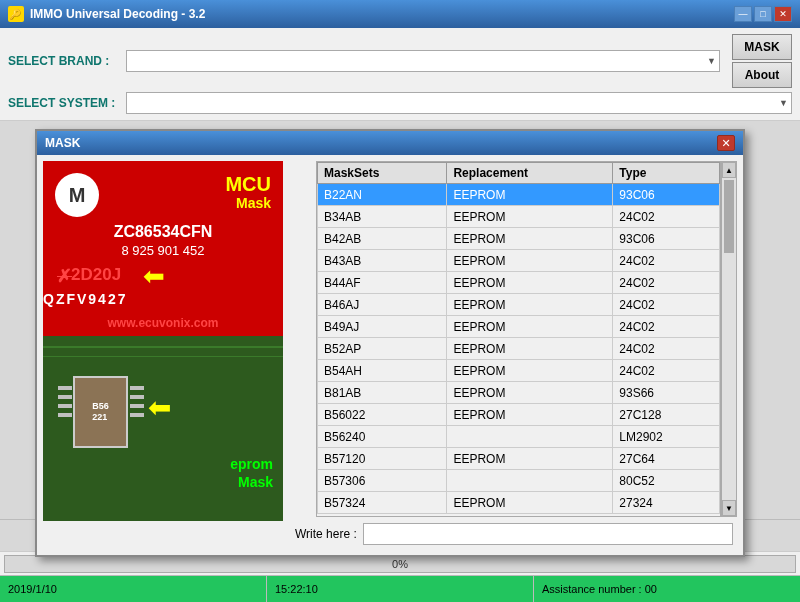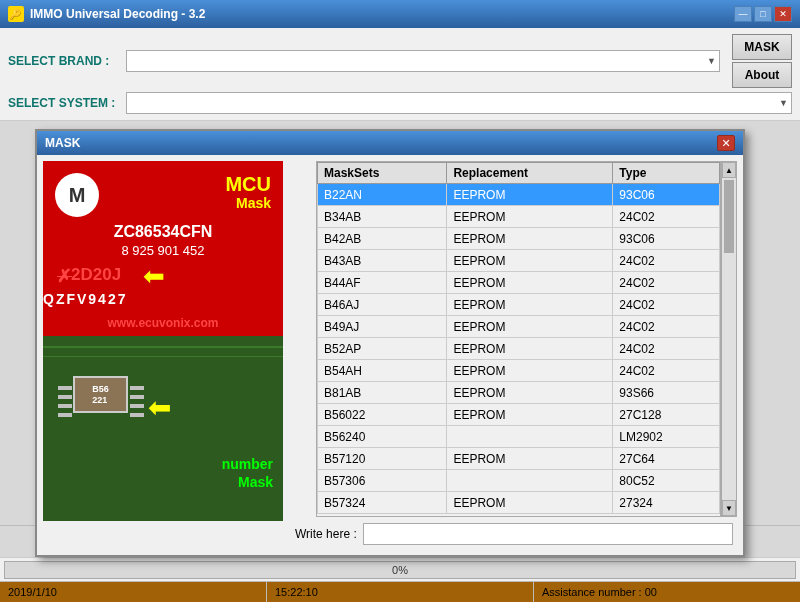--- a/index.html
+++ b/index.html
@@ -328,22 +328,22 @@
       top: 0; left: 0; right: 0; bottom: 0;
       display: flex;
       align-items: center;
       justify-content: center;
       font-size: 11px;
       color: #333;
     }
 
     
     .status-bar {
-      height: 21px;
-      background: #a16207;
+      height: 27px;
+      background: #22c55e;
       border-top: 1px solid #bbb;
       display: flex;
     }
     .status-item {
       flex: 1;
       padding: 0 8px;
       font-size: 11px;
       border-right: 1px solid #bbb;
       height: 100%;
       display: flex;
@@ -420,41 +420,41 @@
 
           <span style="position:absolute;top:130px;left:0;right:0;font-size:14px;color:white;font-weight:bold;letter-spacing:2px;">QZFV9427</span>
 
           <span style="position:absolute;top:155px;left:0;right:0;text-align:center;font-size:12px;color:#ff4444;font-weight:bold;">www.ecuvonix.com</span>
 
           <div style="position:absolute;bottom:0;left:0;right:0;height:185px;background:#2d5a1e;">
 
             <div style="position:absolute;top:10px;left:0;right:0;height:2px;background:#3a7a2a;"></div>
             <div style="position:absolute;top:20px;left:0;right:0;height:1px;background:#3a7a2a;"></div>
 
-            <div style="position:absolute;top:40px;left:30px;width:55px;height:37px;background:#8B7355;border:2px solid #ccc;display:flex;align-items:center;justify-content:center;flex-direction:column;">
+            <div style="position:absolute;top:40px;left:30px;width:55px;height:72px;background:#8B7355;border:2px solid #ccc;display:flex;align-items:center;justify-content:center;flex-direction:column;">
               <span style="font-size:9px;color:white;font-weight:bold;line-height:1.2;">B56<br>221</span>
             </div>
 
             <div style="position:absolute;top:50px;left:15px;display:flex;flex-direction:column;gap:5px;">
               <div style="width:14px;height:4px;background:#c0c0c0;"></div>
               <div style="width:14px;height:4px;background:#c0c0c0;"></div>
               <div style="width:14px;height:4px;background:#c0c0c0;"></div>
               <div style="width:14px;height:4px;background:#c0c0c0;"></div>
             </div>
 
             <div style="position:absolute;top:50px;left:87px;display:flex;flex-direction:column;gap:5px;">
               <div style="width:14px;height:4px;background:#c0c0c0;"></div>
               <div style="width:14px;height:4px;background:#c0c0c0;"></div>
               <div style="width:14px;height:4px;background:#c0c0c0;"></div>
               <div style="width:14px;height:4px;background:#c0c0c0;"></div>
             </div>
 
             <span style="position:absolute;top:55px;left:105px;font-size:28px;color:#ffff00;">⬅</span>
 
-            <span style="position:absolute;top:120px;right:10px;font-size:14px;font-weight:bold;color:#00ff00;">number</span>
+            <span style="position:absolute;top:120px;right:10px;font-size:14px;font-weight:bold;color:#00ff00;">eprom</span>
             <span style="position:absolute;top:138px;right:10px;font-size:14px;font-weight:bold;color:#00ff00;">Mask</span>
           </div>
         </div>
 
         <div class="dialog-table-panel">
           <div style="display:flex;flex:1;overflow:hidden;padding-left:25px;">
             <div class="mask-table-container">
               <table class="mask-table">
                 <thead>
                   <tr>

